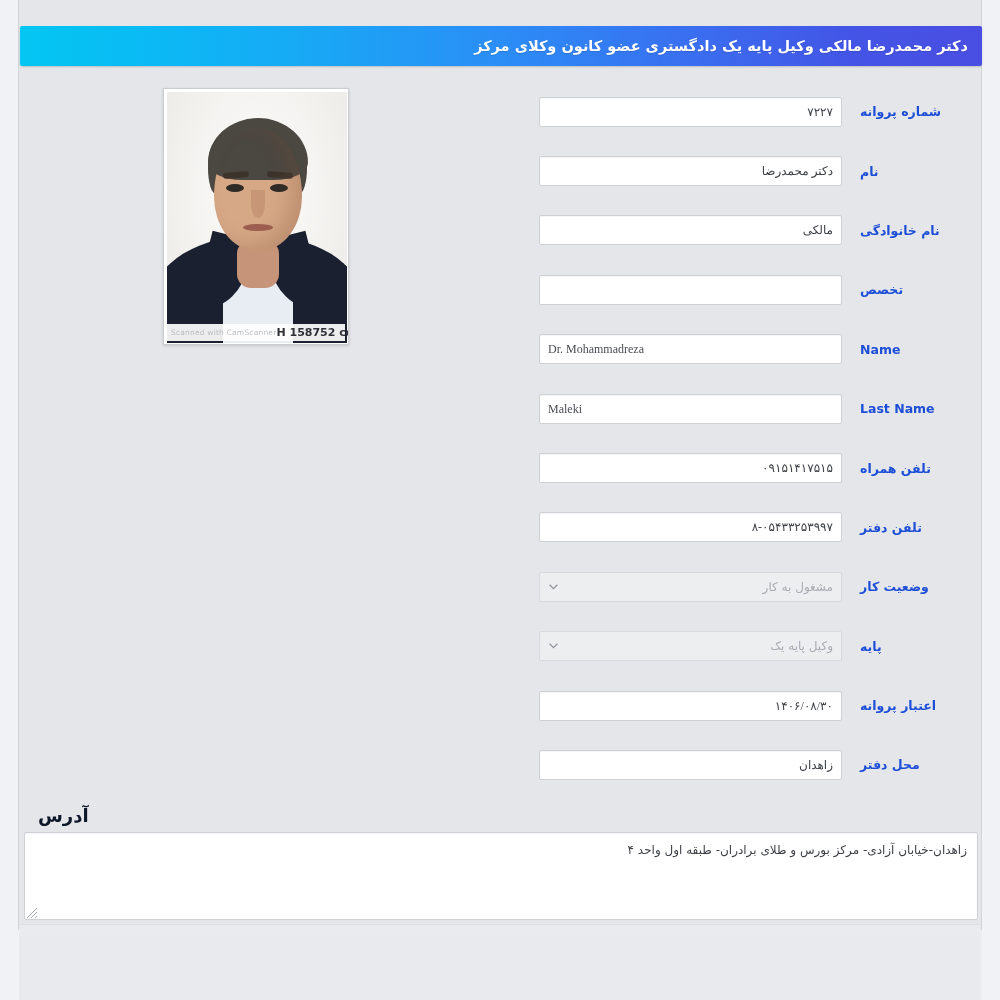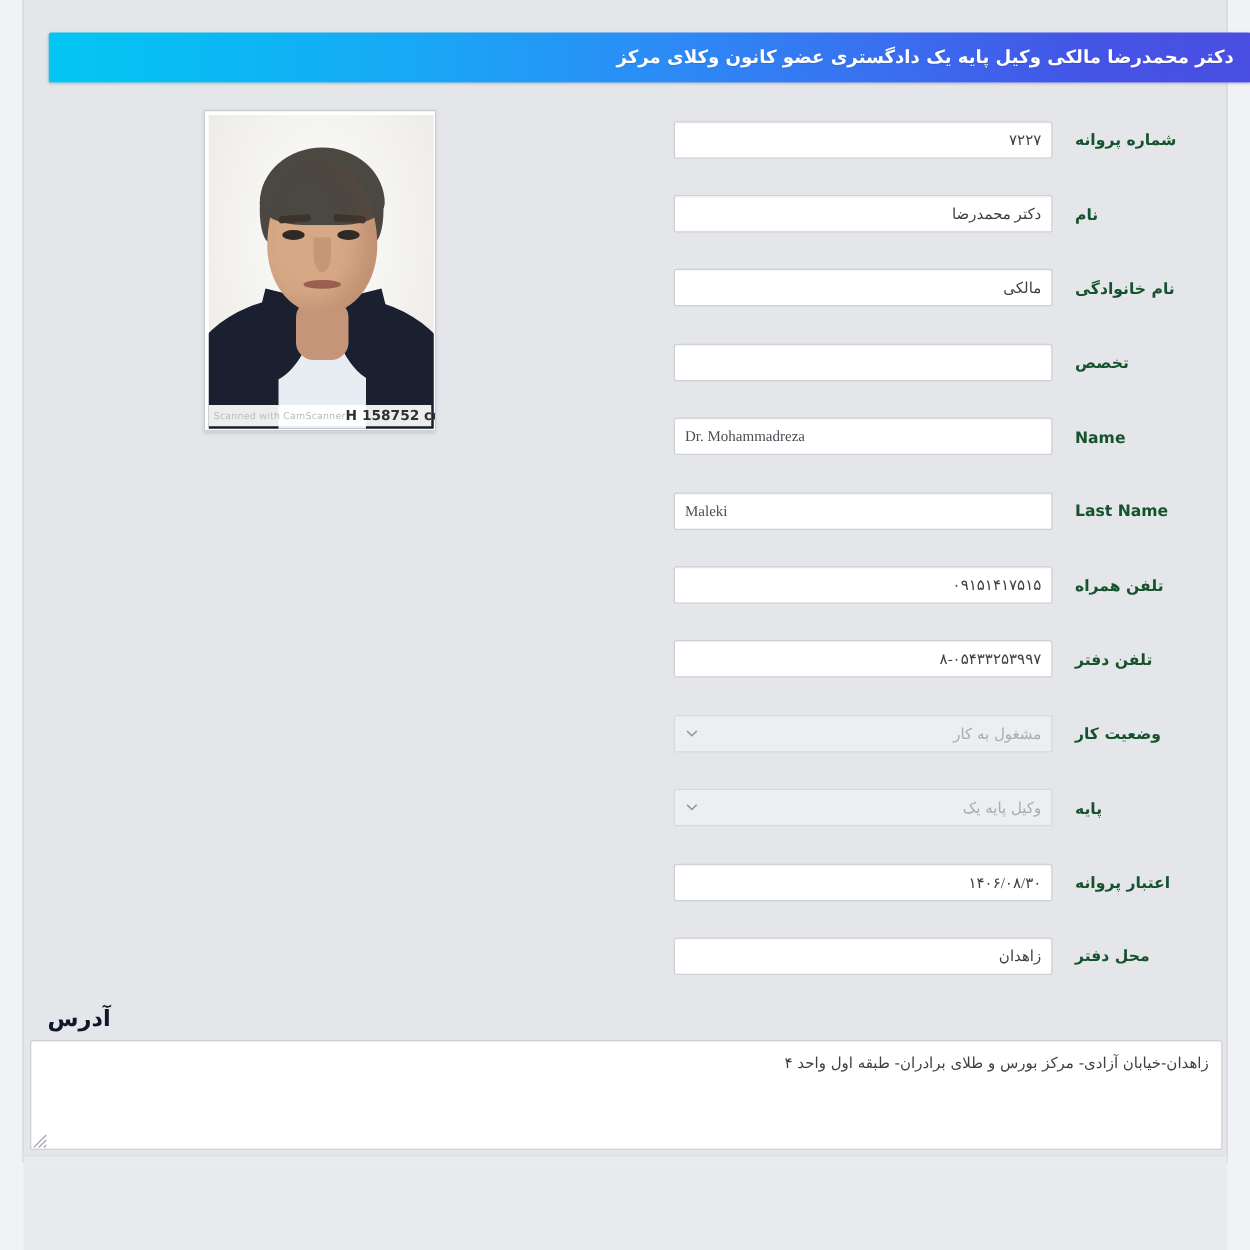--- a/index.html
+++ b/index.html
@@ -36,21 +36,20 @@
     width: 962px; height: 40px;
     background: linear-gradient(90deg,
         #03c6f2 0%, #0bb9f4 14%, #18a8f5 30%,
         #2b8df6 50%, #3a6ef0 70%, #4355e6 86%, #4a4ee2 100%);
     border-radius: 2px;
     box-shadow: 0 1px 2px rgba(0,0,0,0.18);
     display: flex;
     align-items: center;
     justify-content: flex-start;
     padding-right: 14px;
-    margin-left: 19px;
   }
   .header-title {
     color: #ffffff;
     font-size: 14.5px;
     font-weight: bold;
     white-space: nowrap;
     text-shadow: 0 1px 1px rgba(0,0,0,0.12);
     line-height: 1;
   }
 
@@ -194,21 +193,21 @@
     justify-content: flex-start;
     height: 59.4px;
     direction: rtl;
   }
   .lbl {
     width: 140px;
     padding-left: 18px;
     text-align: left;
     font-size: 12.5px;
     font-weight: bold;
-    color: #14532d;
+    color: #1d4ed8;
     white-space: nowrap;
     direction: rtl;
   }
   .field-wrap {
     width: 305px;
   }
   .inp {
     display: block;
     width: 303px;
     height: 30px;

